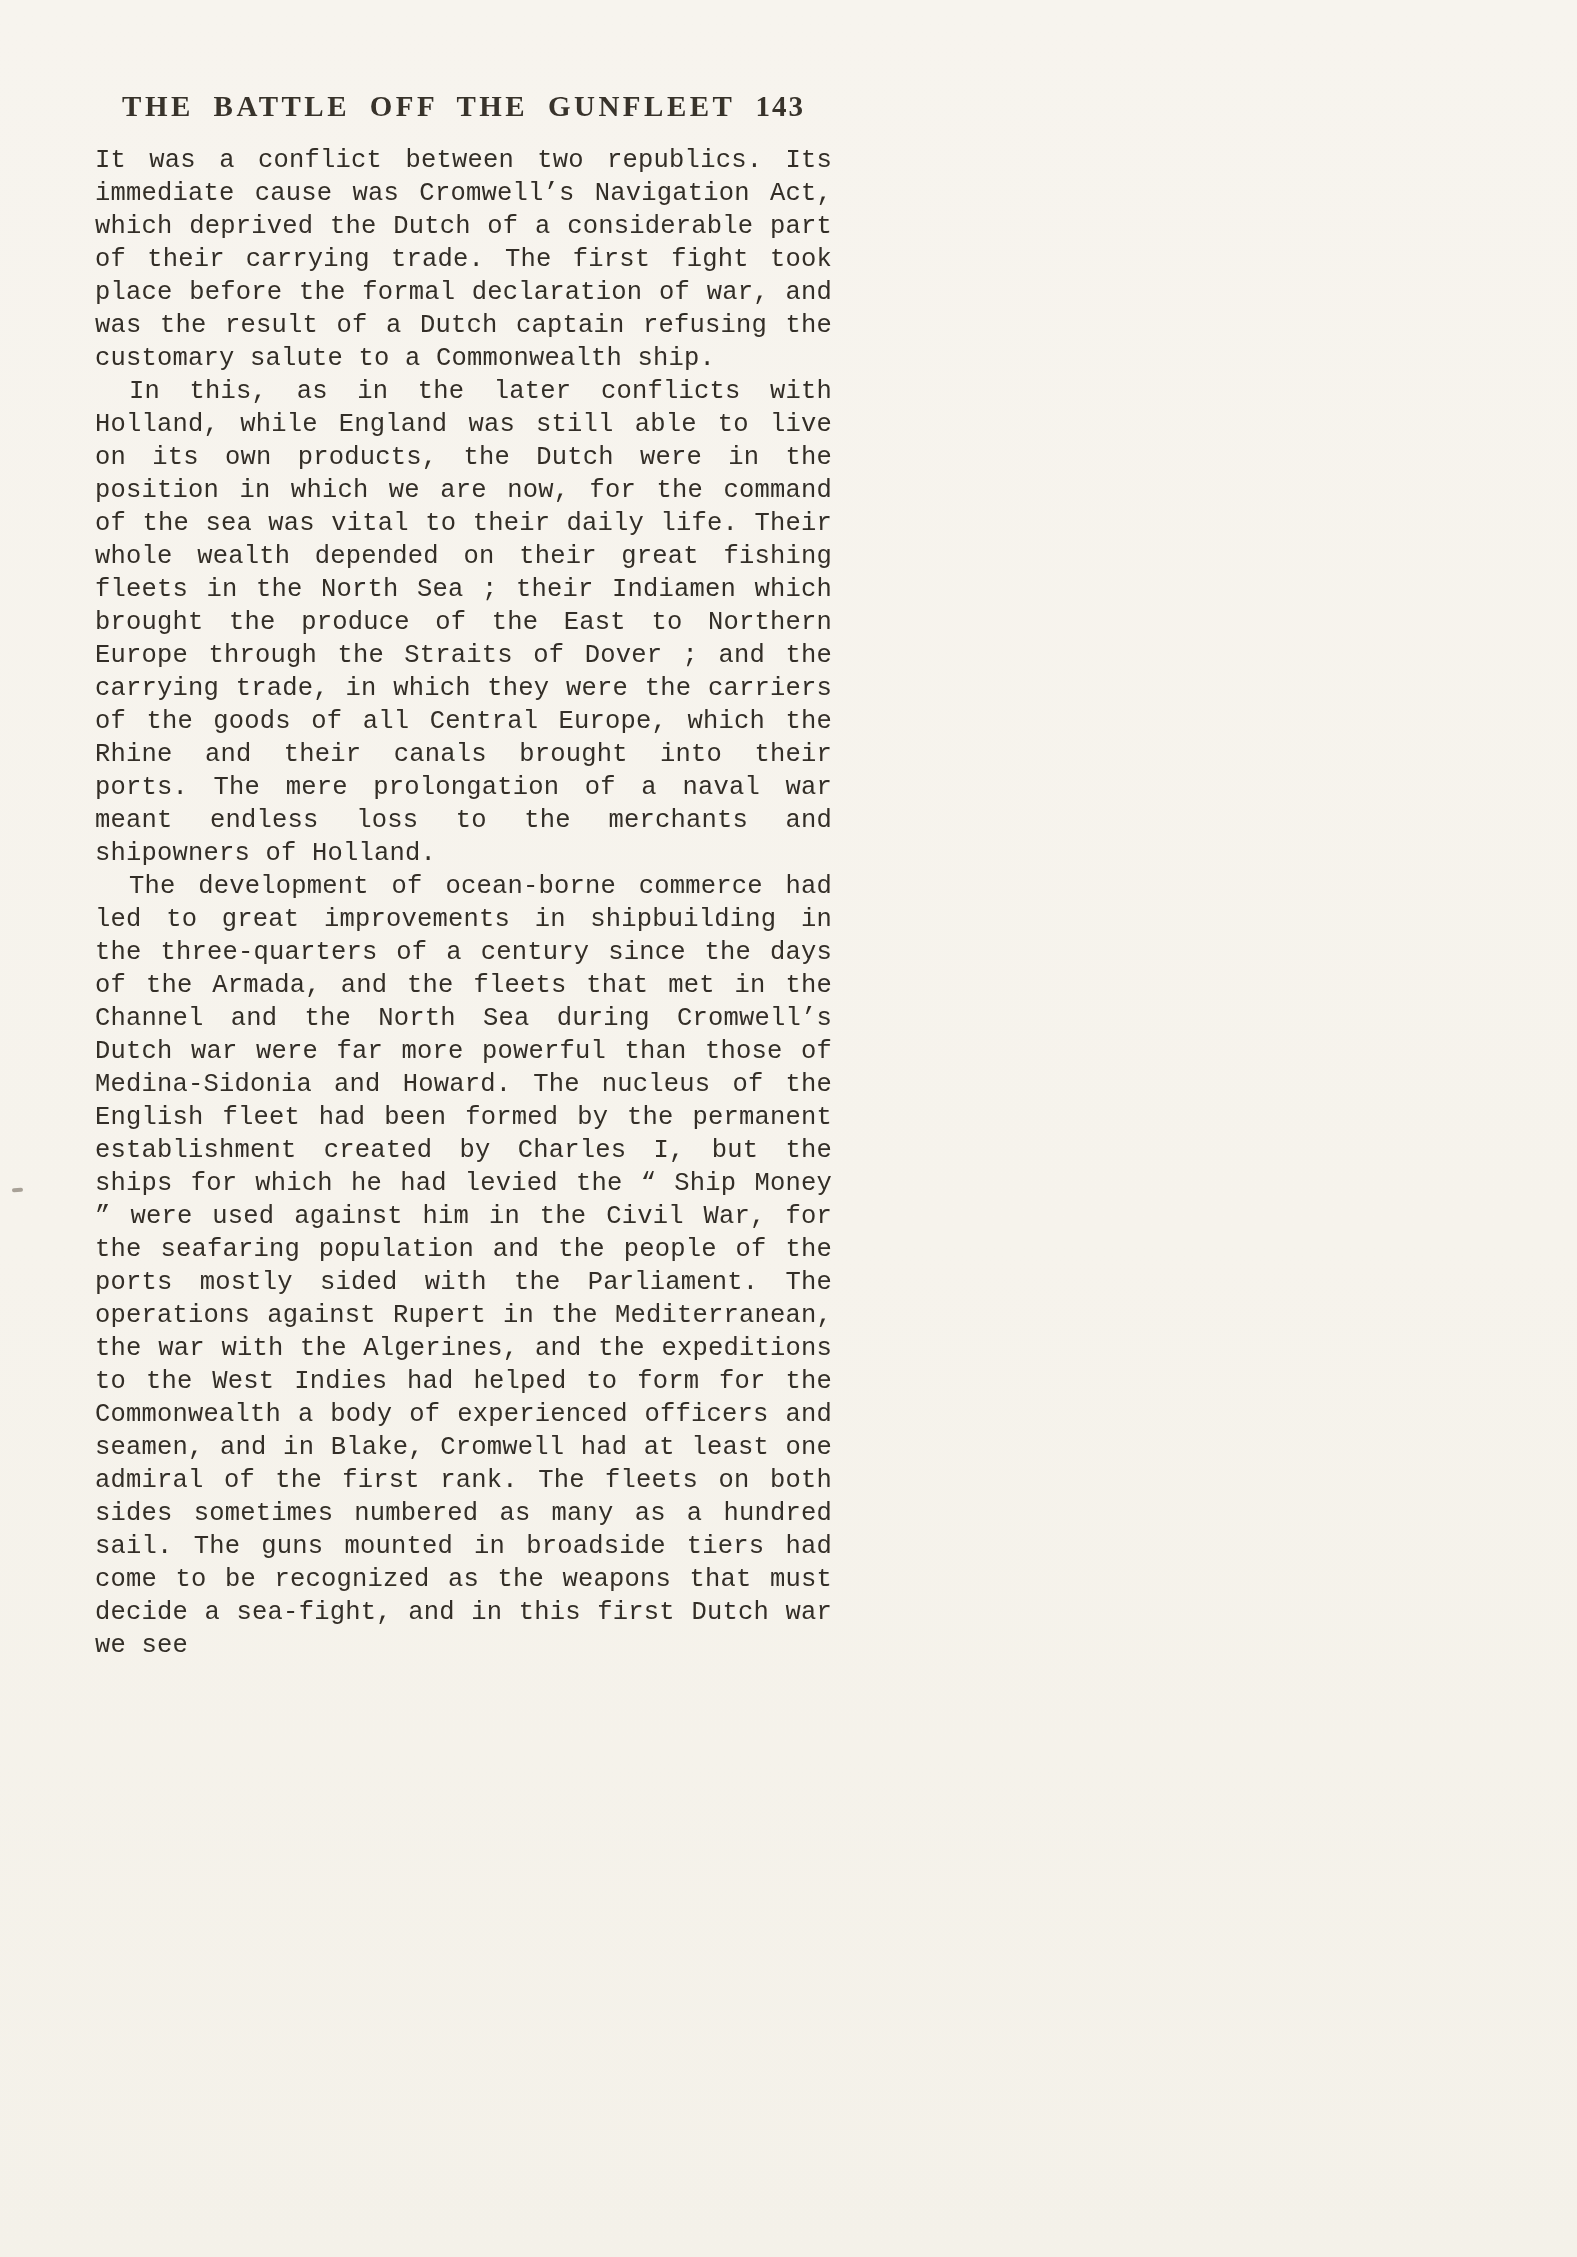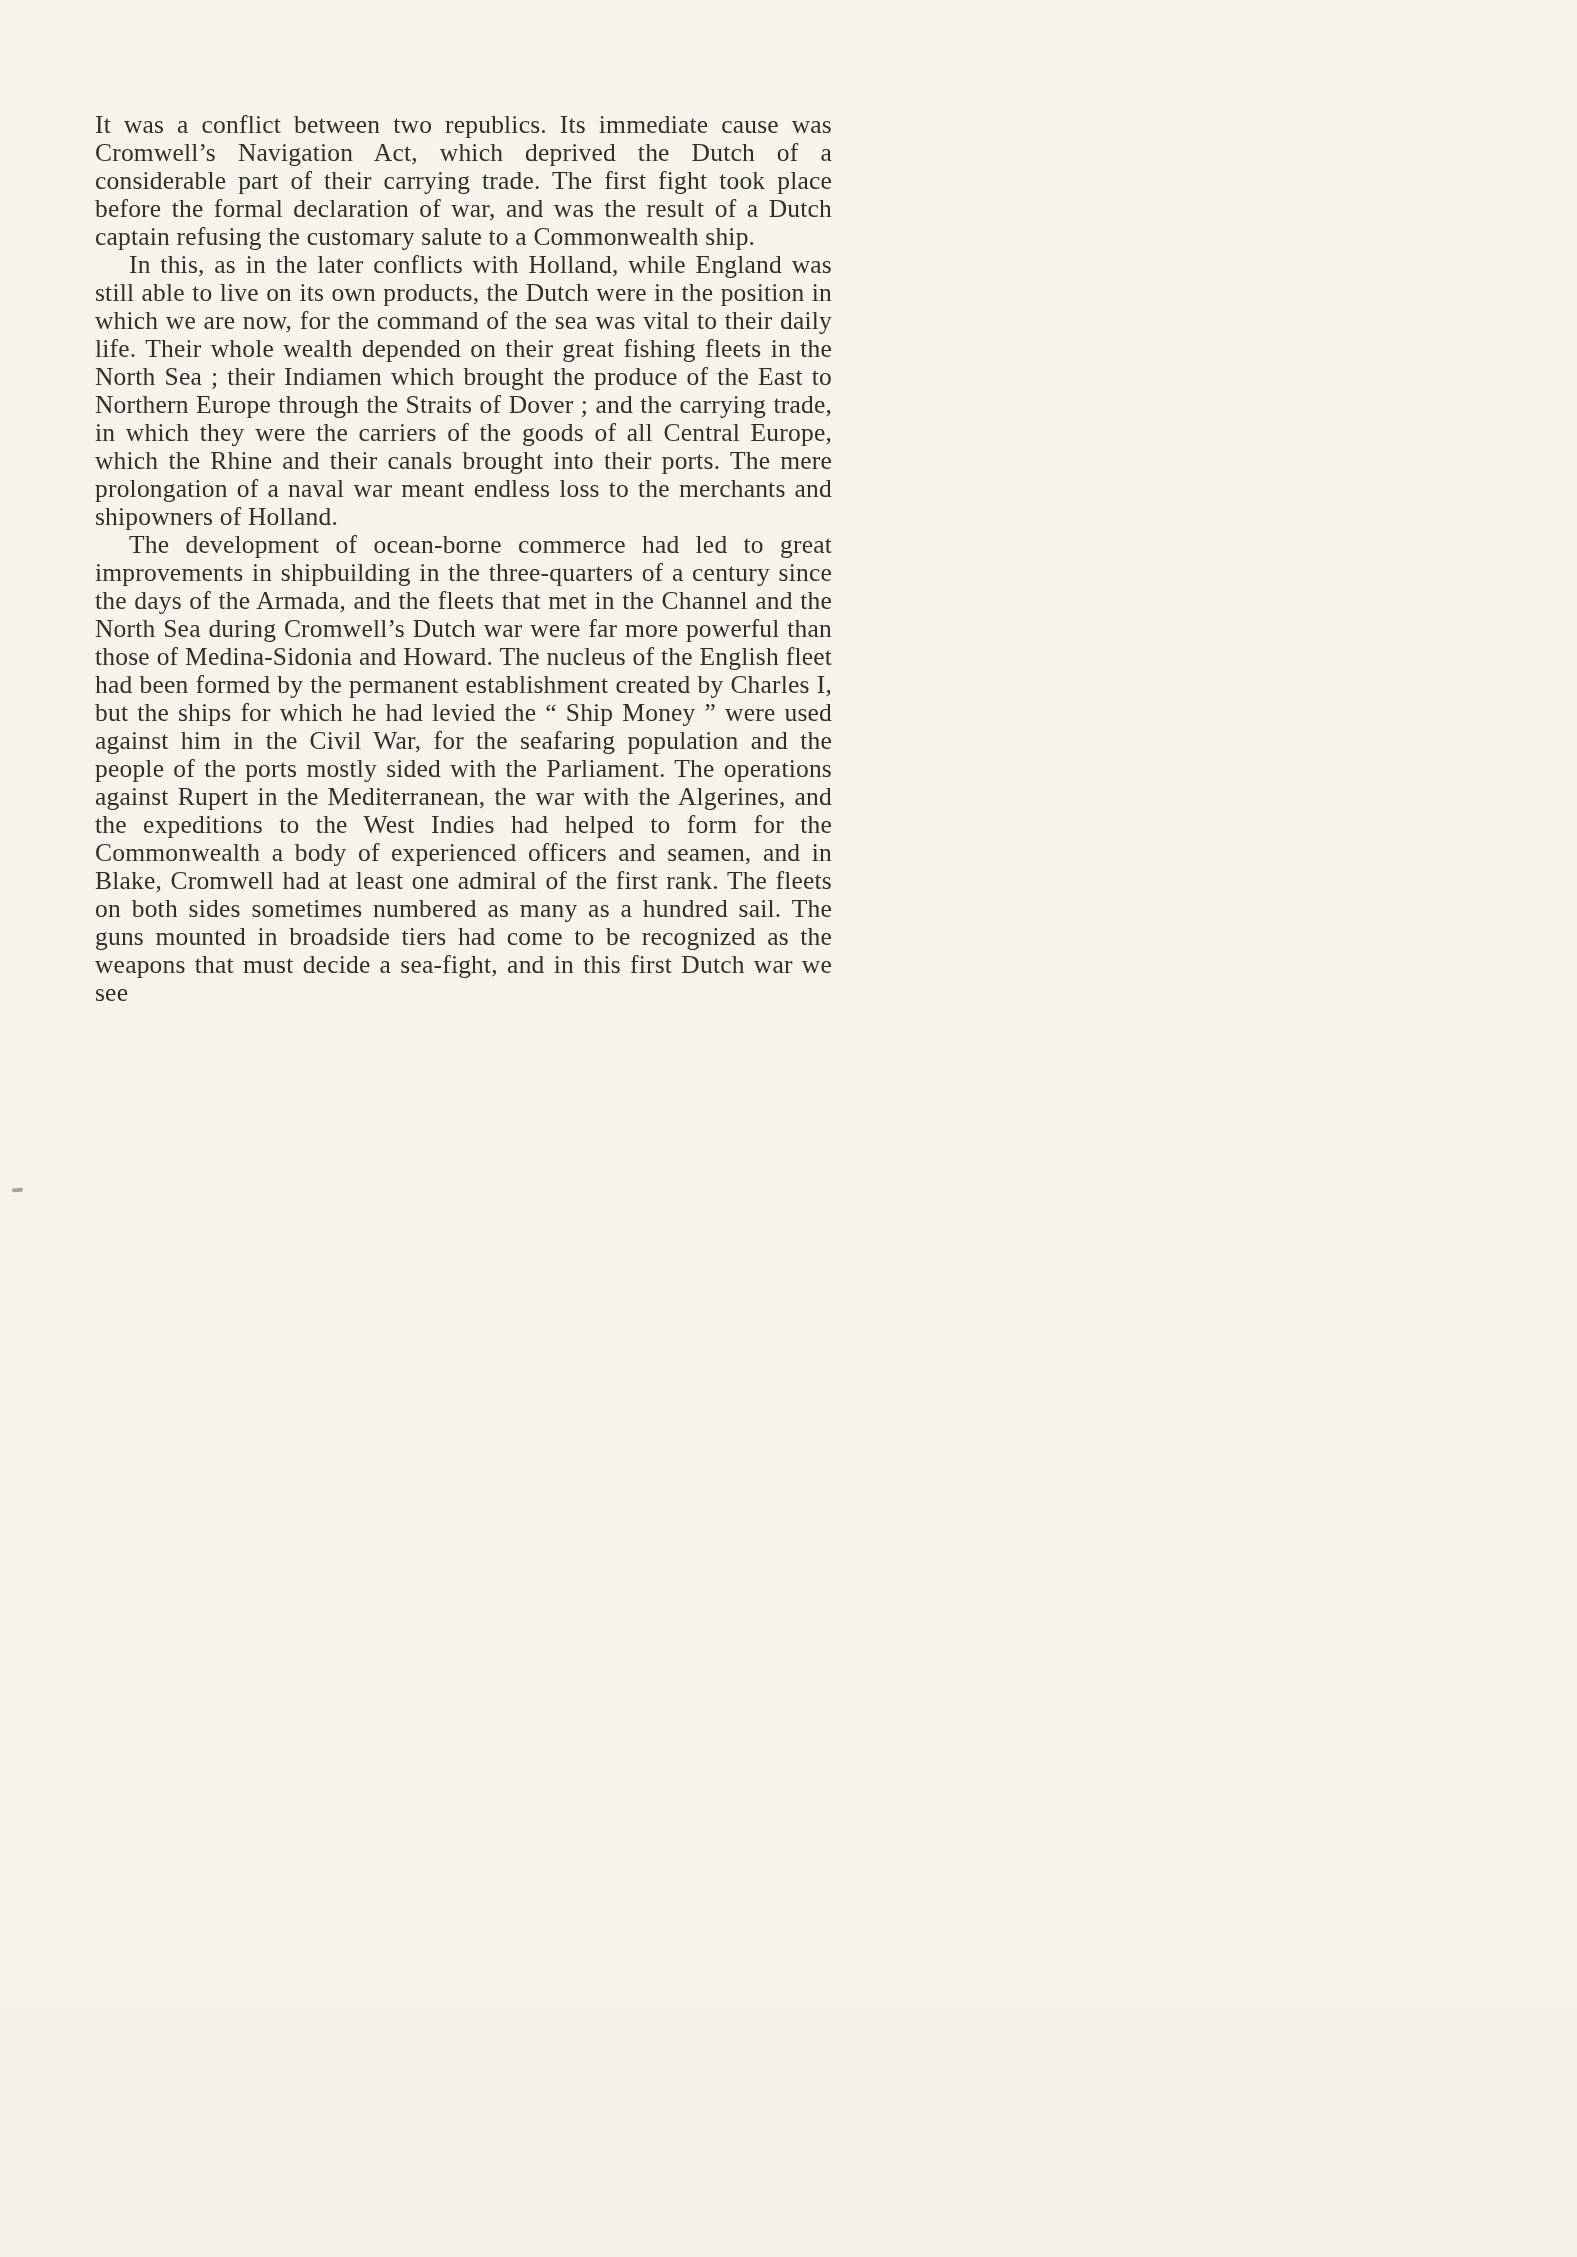--- a/index.html
+++ b/index.html
@@ -32,24 +32,25 @@
     white-space: nowrap;
     color: #38332b;
   }
   .head-page {
     margin-left: 20px;
     letter-spacing: 2px;
   }
   .body-text {
     margin-top: 21px;
     font-size: 25.5px;
-    line-height: 28px;
+    line-height: 33px;
     text-align: justify;
     letter-spacing: 0.2px;
     color: #332e27;
+    font-family: Liberation Mono, monospace;
   }
   .para {
     margin: 0;
     text-indent: 34px;
   }
   .para.no-indent {
     text-indent: 0;
   }
   .scan-mark {
     position: absolute;
@@ -62,19 +63,22 @@
     transform: rotate(-3deg);
     opacity: 0.75;
   }
 </style>
 </head>
 <body>
 
 <div class="page">
   <div class="scan-mark"></div>
   <div class="content">
+    <div class="running-head">
+      <span class="head-title">THE BATTLE OFF THE GUNFLEET</span><span class="head-page">143</span>
+    </div>
     <div class="body-text">
       <p class="para no-indent">It was a conflict between two republics.  Its immediate cause was Cromwell’s Navigation Act, which deprived the Dutch of a considerable part of their carrying trade.  The first fight took place before the formal declaration of war, and was the result of a Dutch captain refusing the customary salute to a Commonwealth ship.</p>
       <p class="para">In this, as in the later conflicts with Holland, while England was still able to live on its own products, the Dutch were in the position in which we are now, for the command of the sea was vital to their daily life.  Their whole wealth depended on their great fishing fleets in the North Sea ; their Indiamen which brought the produce of the East to Northern Europe through the Straits of Dover ; and the carrying trade, in which they were the carriers of the goods of all Central Europe, which the Rhine and their canals brought into their ports.  The mere prolongation of a naval war meant endless loss to the merchants and shipowners of Holland.</p>
       <p class="para">The development of ocean-borne commerce had led to great improvements in shipbuilding in the three-quarters of a century since the days of the Armada, and the fleets that met in the Channel and the North Sea during Cromwell’s Dutch war were far more powerful than those of Medina-Sidonia and Howard.  The nucleus of the English fleet had been formed by the permanent establishment created by Charles I, but the ships for which he had levied the “ Ship Money ” were used against him in the Civil War, for the seafaring population and the people of the ports mostly sided with the Parliament.  The operations against Rupert in the Mediterranean, the war with the Algerines, and the expeditions to the West Indies had helped to form for the Commonwealth a body of experienced officers and seamen, and in Blake, Cromwell had at least one admiral of the first rank.  The fleets on both sides sometimes numbered as many as a hundred sail.  The guns mounted in broadside tiers had come to be recognized as the weapons that must decide a sea-fight, and in this first Dutch war we see</p>
     </div>
   </div>
 </div>
 
 </body></html>

